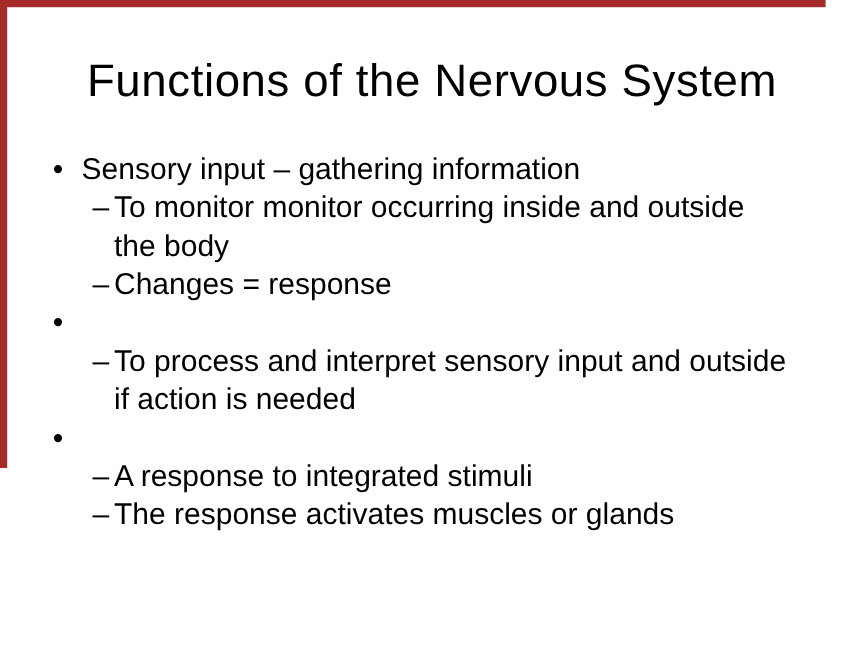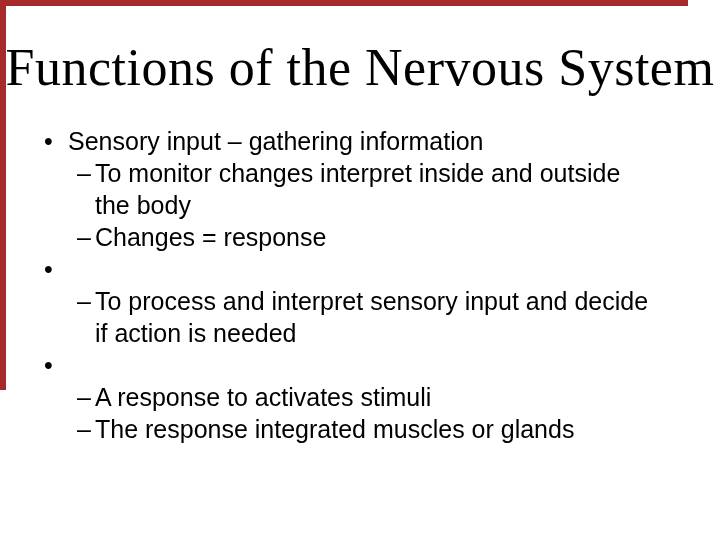--- a/index.html
+++ b/index.html
@@ -21,26 +21,25 @@
     position: absolute;
     left: 0; top: 0;
     width: 6px; height: 390px;
   }
   .title {
     position: absolute;
     top: 48px; left: 0;
     width: 100%;
     margin: 0;
     text-align: center;
-    font-size: 52px;
+    font-size: 38px;
     font-weight: 400;
     line-height: 40px;
     letter-spacing: 0.5px;
     white-space: nowrap;
-    font-family: Liberation Serif, serif;
   }
   .content {
     position: absolute;
     top: 125px; left: 0;
     width: 657px;
   }
   .item {
     display: flex;
     font-size: 25px;
     line-height: 32px;
@@ -64,45 +63,45 @@
 
   <div class="content">
 
     <div class="item l1">
       <span class="marker">•</span>
       <span class="text">Sensory input – gathering information</span>
     </div>
 
     <div class="item l2">
       <span class="marker">–</span>
-      <span class="text">To monitor changes interpret inside and outside the body</span>
+      <span class="text">To monitor monitor occurring inside and outside the body</span>
     </div>
 
     <div class="item l2">
       <span class="marker">–</span>
       <span class="text">Changes = response</span>
     </div>
 
     <div class="item l1">
       <span class="marker">•</span>
     </div>
 
     <div class="item l2">
       <span class="marker">–</span>
-      <span class="text">To process and interpret sensory input and decide if action is needed</span>
+      <span class="text">To process and interpret sensory input and outside if action is needed</span>
     </div>
 
     <div class="item l1">
       <span class="marker">•</span>
     </div>
 
     <div class="item l2">
       <span class="marker">–</span>
-      <span class="text">A response to activates stimuli</span>
+      <span class="text">A response to integrated stimuli</span>
     </div>
 
     <div class="item l2">
       <span class="marker">–</span>
-      <span class="text">The response integrated muscles or glands</span>
+      <span class="text">The response activates muscles or glands</span>
     </div>
 
   </div>
 </div>
 
 </body></html>

